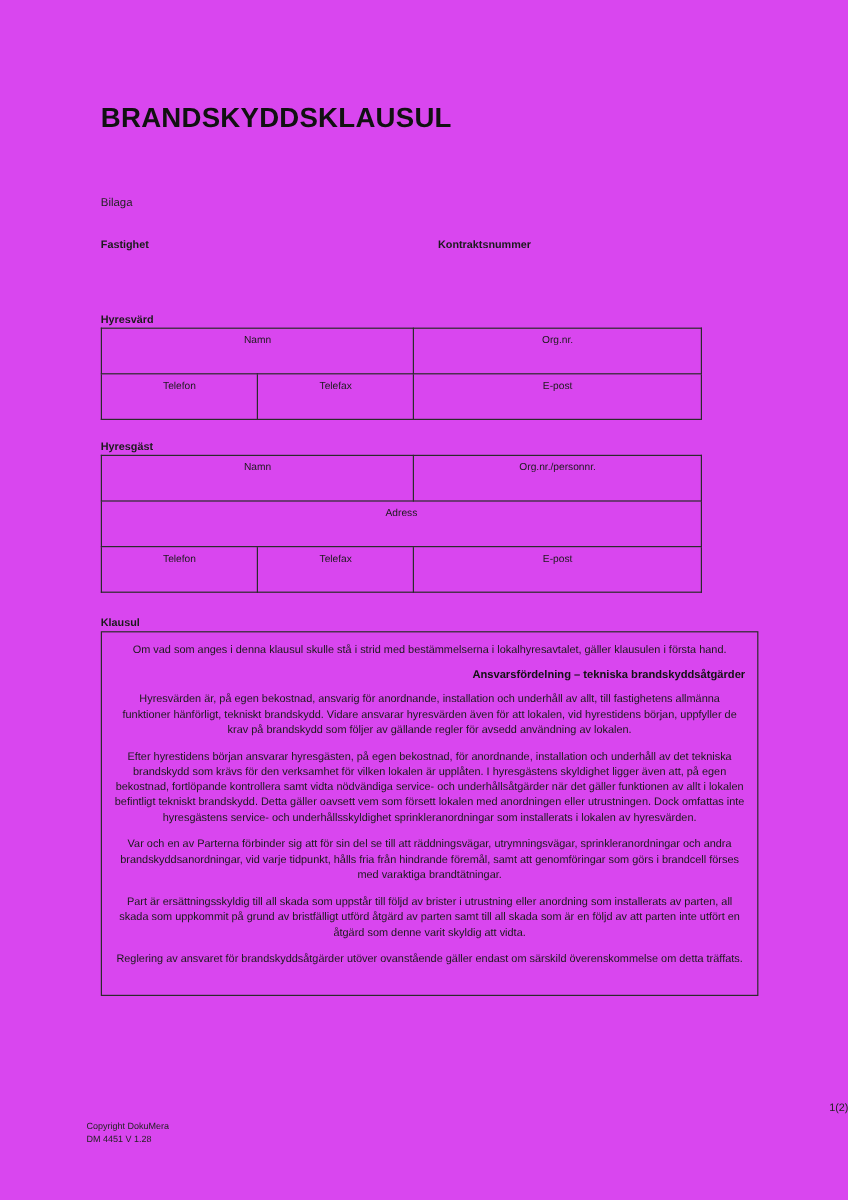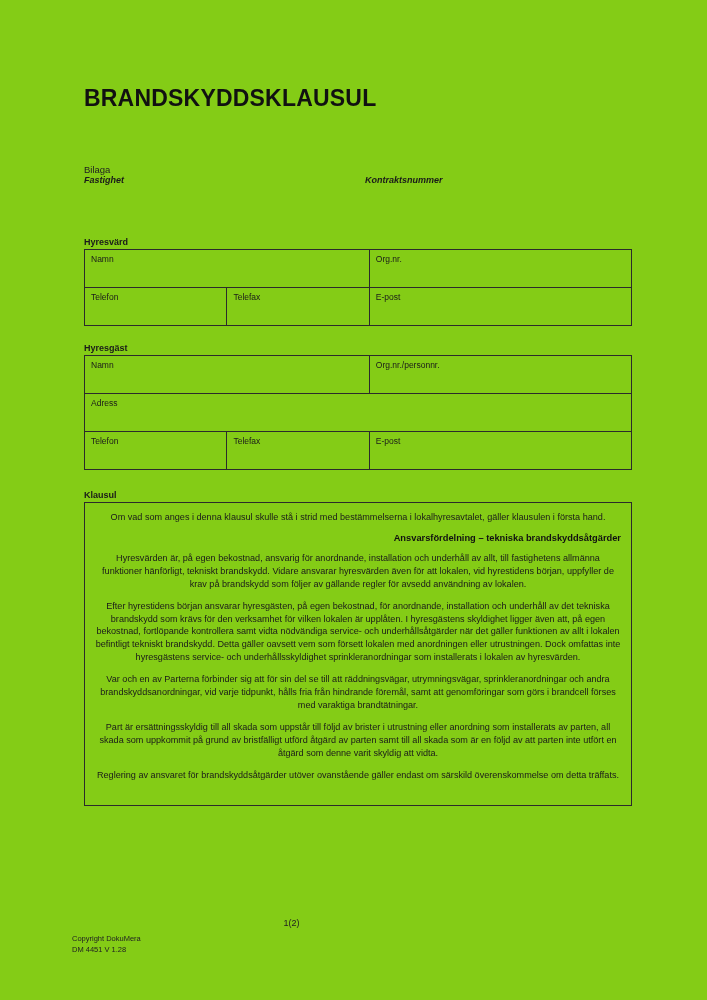--- a/index.html
+++ b/index.html
@@ -13,21 +13,21 @@
     font-family: "Liberation Sans", sans-serif;
     color: #1a1a1a;
     position: relative;
     overflow: hidden;
   }
   .page {
     position: absolute;
     left: 0; top: 0;
     width: 707px;
     height: 1000px;
-    background: #84cc16;
+    background: #d946ef;
   }
   .content {
     position: absolute;
     left: 84px;
     top: 0;
     width: 548px;
   }
 
   
   .doc-title {
@@ -45,25 +45,25 @@
 
   
   .bilaga {
     font-size: 9.5px;
     margin-top: 52px;
     color: #222;
   }
 
   
   .meta-row {
+    margin-top: 24px;
     font-size: 9px;
     font-weight: bold;
     position: relative;
     height: 14px;
-    font-style: italic;
   }
   .meta-row .fastighet {
     position: absolute;
     left: 0;
     top: 0;
   }
   .meta-row .kontrakt {
     position: absolute;
     left: 281px;
     top: 0;
@@ -74,23 +74,24 @@
     font-size: 9px;
     font-weight: bold;
     margin-bottom: 2px;
   }
   .sec-label.hyresvard { margin-top: 48px; }
   .sec-label.hyresgast { margin-top: 17px; }
   .sec-label.klausul   { margin-top: 20px; }
 
   
   table.form {
-    width: 548px;
+    width: 501px;
     border-collapse: collapse;
     table-layout: fixed;
+    text-align: center;
   }
   table.form td {
     border: 1px solid #2b2b2b;
     height: 33px;
     vertical-align: top;
     padding: 4px 6px 0 6px;
     font-size: 8.5px;
     color: #1a1a1a;
   }
   .c-a { width: 188px; }
@@ -117,23 +118,23 @@
     font-size: 9.3px;
     font-weight: bold;
     color: #111;
     text-align: right;
   }
 
   
   .page-number {
     position: absolute;
     left: 0;
-    width: 583px;
+    width: 707px;
     top: 918px;
-    text-align: center;
+    text-align: right;
     font-size: 9px;
     color: #222;
   }
   .footer-left {
     position: absolute;
     left: 72px;
     top: 934px;
     font-size: 7.5px;
     line-height: 1.45;
     color: #222;

